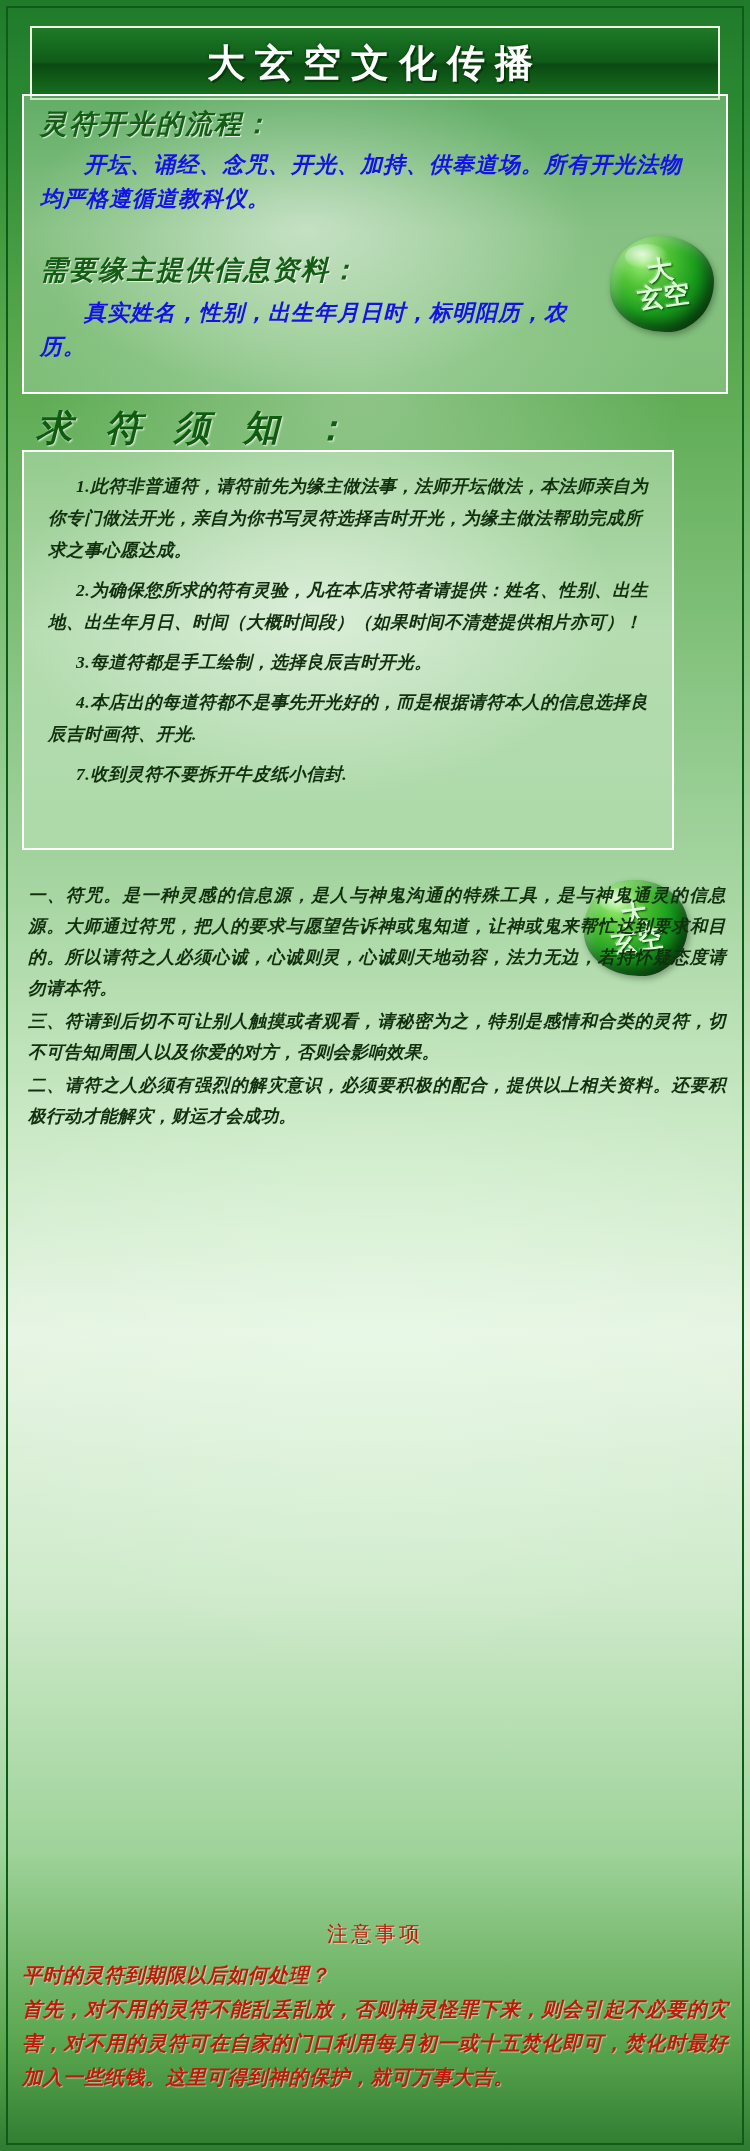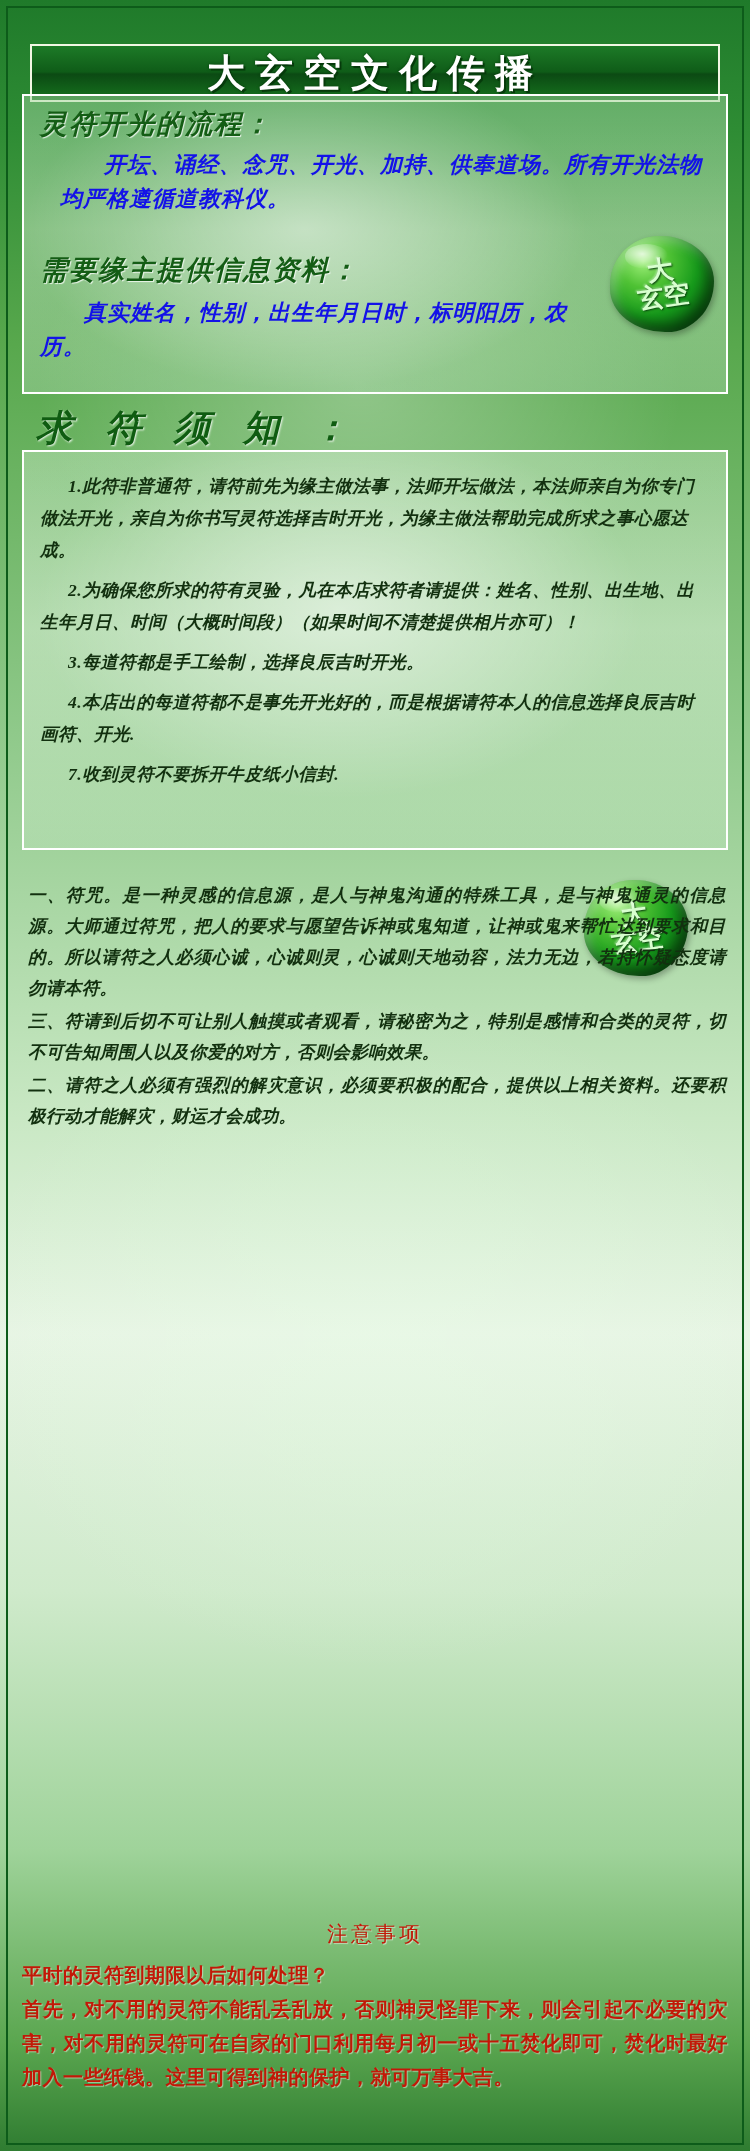--- a/index.html
+++ b/index.html
@@ -28,23 +28,23 @@
     position: absolute;
     left: 6px; top: 6px; right: 6px; bottom: 6px;
     border: 2px solid #0d5c1a;
     pointer-events: none;
   }
 
   
   .title-banner {
     position: absolute;
     left: 30px;
-    top: 44px;
+    top: 26px;
     width: 690px;
-    height: 58px;
+    height: 74px;
     background: linear-gradient(180deg, #1d7a27 0%, #0f5c18 48%, #0b4a13 52%, #17721f 100%);
     border: 2px solid #f2f7e4;
     box-sizing: border-box;
     display: flex;
     align-items: center;
     justify-content: center;
   }
   .title-text {
     font-family: "Liberation Serif", "DejaVu Serif", serif;
     font-weight: bold;
@@ -79,21 +79,21 @@
   }
   .p-blue {
     font-weight: bold;
     font-size: 22px;
     line-height: 34px;
     color: #1312e8;
     font-style: italic;
     letter-spacing: 1px;
   }
   .box1 .l1 { position: absolute; left: 16px; top: 10px; font-family: Liberation Serif, serif; }
-  .box1 .l2 { position: absolute; left: 16px; top: 52px; width: 660px; text-indent: 44px; margin-left: 20px; }
+  .box1 .l2 { position: absolute; left: 16px; top: 52px; width: 660px; text-indent: 44px; }
   .box1 .l3 { position: absolute; left: 16px; top: 156px; }
   .box1 .l4 { position: absolute; left: 16px; top: 200px; width: 560px; text-indent: 44px; }
 
   
   .seal {
     position: absolute;
     width: 104px;
     height: 96px;
     border-radius: 48% 52% 46% 54% / 52% 48% 54% 46%;
     background:
@@ -137,28 +137,28 @@
     font-size: 36px;
     color: #0f5c11;
     letter-spacing: 12px;
     font-style: italic;
     text-shadow: 1px 1px 2px rgba(255,255,255,0.85);
   }
   .box2 {
     position: absolute;
     left: 22px;
     top: 450px;
-    width: 706px;
+    width: 652px;
     height: 400px;
     border: 2px solid #ffffff;
     box-sizing: border-box;
     background:
       radial-gradient(ellipse 420px 260px at 45% 40%, rgba(255,255,255,0.55) 0%, rgba(255,255,255,0.05) 72%),
       linear-gradient(180deg, rgba(190,228,186,0.45) 0%, rgba(225,244,222,0.5) 45%, rgba(180,222,176,0.45) 100%);
-    padding: 18px 20px 0 16px;
+    padding: 18px 20px 0 24px;
   }
   .p-dark {
     font-weight: bold;
     font-size: 17.5px;
     line-height: 32px;
     color: #12300f;
     font-style: italic;
     letter-spacing: 0.5px;
     margin: 0 0 8px 0;
     text-indent: 28px;
@@ -203,20 +203,21 @@
   }
   .p-red {
     font-weight: bold;
     font-size: 20px;
     line-height: 34px;
     color: #c21807;
     letter-spacing: 0.5px;
     margin: 0;
     text-align: justify;
     text-shadow: 1px 1px 1px rgba(255,255,255,0.5);
+    font-style: italic;
   }
 </style>
 </head>
 <body>
 
 <div class="page">
   <div class="outer-frame"></div>
 
   <div class="title-banner">
     <div class="title-text">大玄空文化传播</div>

